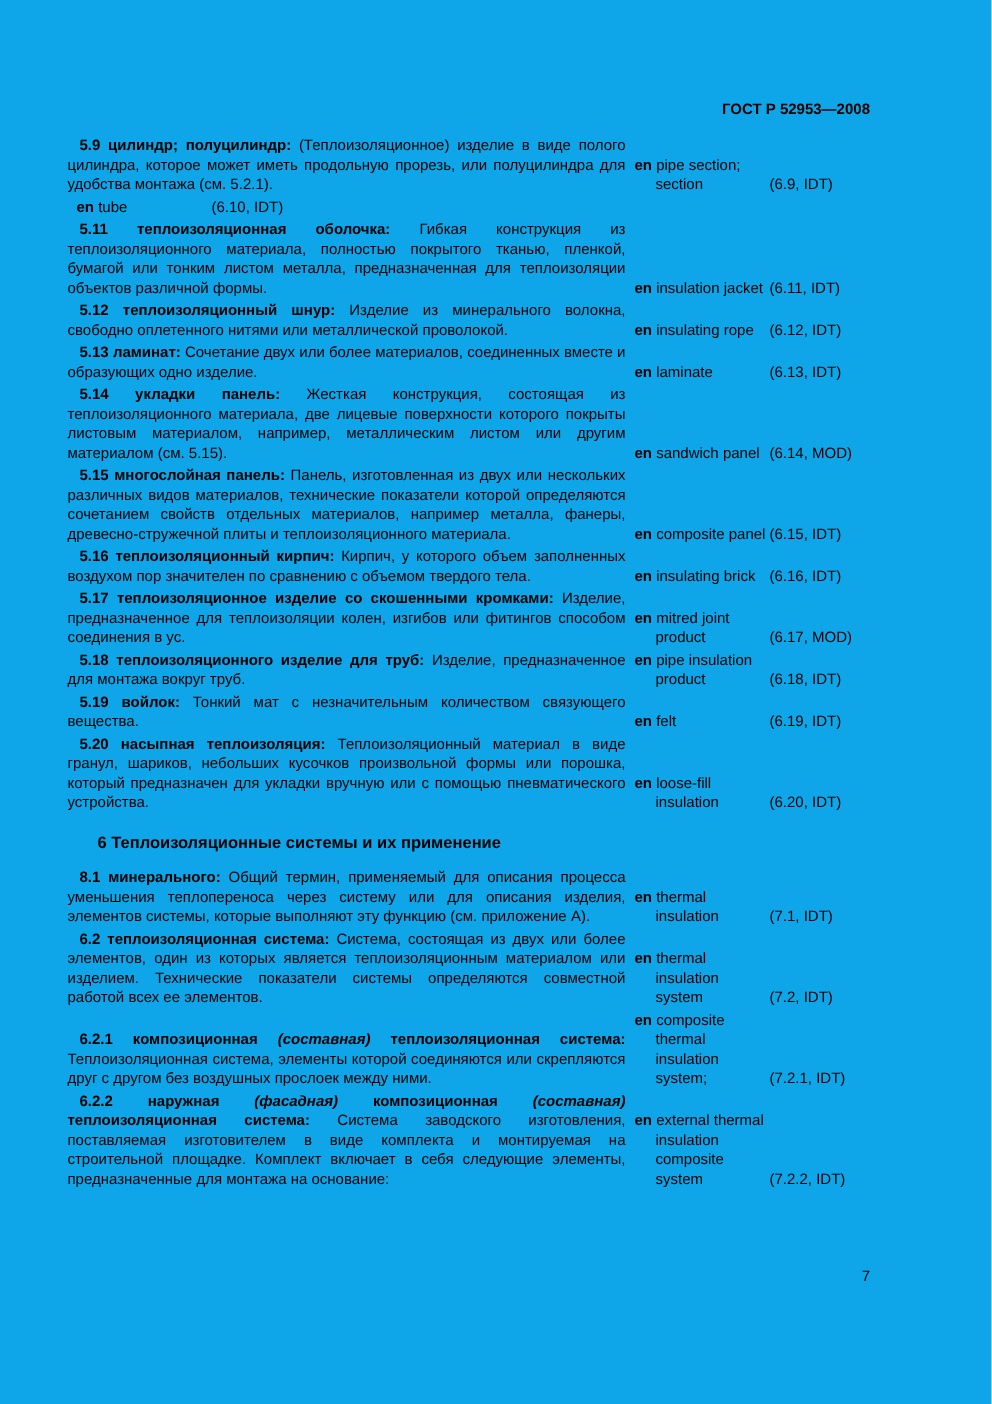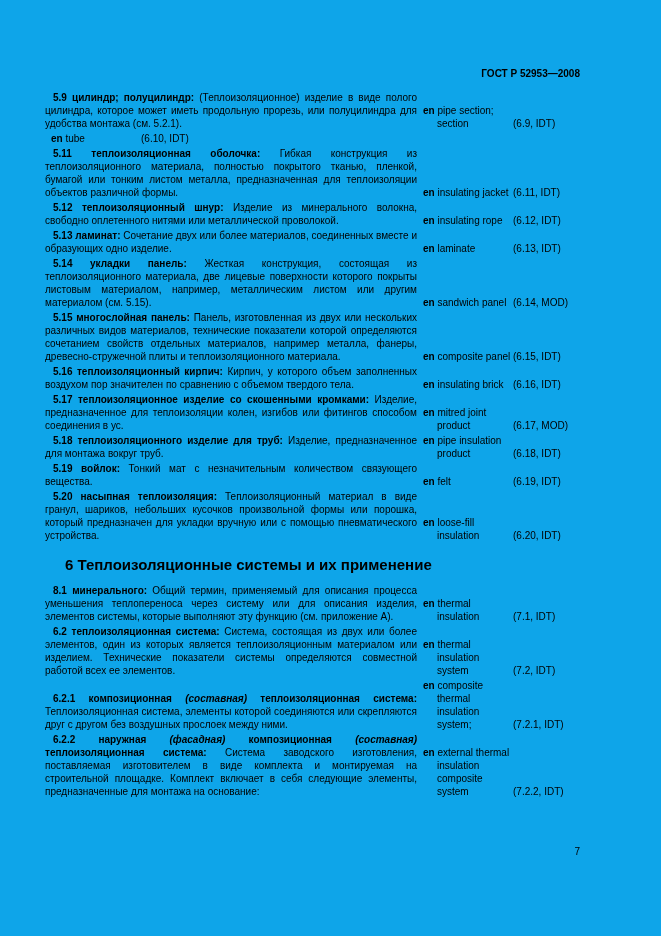--- a/index.html
+++ b/index.html
@@ -49,21 +49,21 @@
     box-sizing: border-box;
     word-wrap: break-word;
   }
   .entry-ref {
     width: 67px;
     line-height: 13px;
     white-space: nowrap;
   }
   .section-heading {
     font-weight: bold;
-    font-size: 15px;
+    font-size: 11px;
     margin: 14px 0 11px 0;
     text-indent: 20px;
   }
   .page-number {
     position: absolute;
     top: 846px;
     left: 45px;
     width: 535px;
     text-align: right;
     font-size: 10px;
@@ -83,21 +83,21 @@
     <div class="entry-ref">(6.9, IDT)</div>
   </div>
 
   <div class="entry">
     <div class="entry-en"><b>en</b> <span>tube</span></div>
     <div class="entry-ref">(6.10, IDT)</div>
   </div>
 
   <div class="entry">
     <p class="entry-main"><b><span>5.11 </span><span><span>теплоизоляционная оболочка:</span></span></b> <span>Гибкая конструкция из теплоизоляционного материала, полностью покрытого тканью, пленкой, бумагой или тонким листом металла, предназначенная для теплоизоляции объектов различной формы.</span></p>
-    <div class="entry-en"><b>en</b> <span>insulating jacket</span></div>
+    <div class="entry-en"><b>en</b> <span>insulation jacket</span></div>
     <div class="entry-ref">(6.11, IDT)</div>
   </div>
 
   <div class="entry">
     <p class="entry-main"><b><span>5.12 </span><span><span>теплоизоляционный шнур:</span></span></b> <span>Изделие из минерального волокна, свободно оплетенного нитями или металлической проволокой.</span></p>
     <div class="entry-en"><b>en</b> <span>insulating rope</span></div>
     <div class="entry-ref">(6.12, IDT)</div>
   </div>
 
   <div class="entry">

